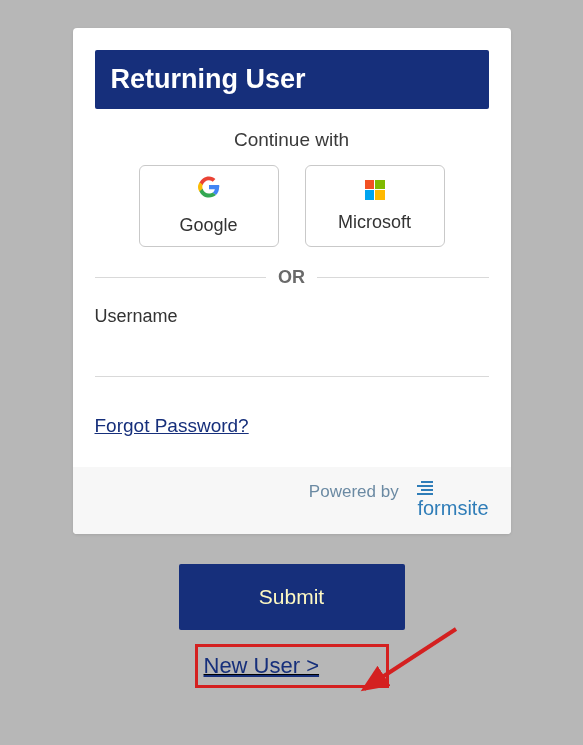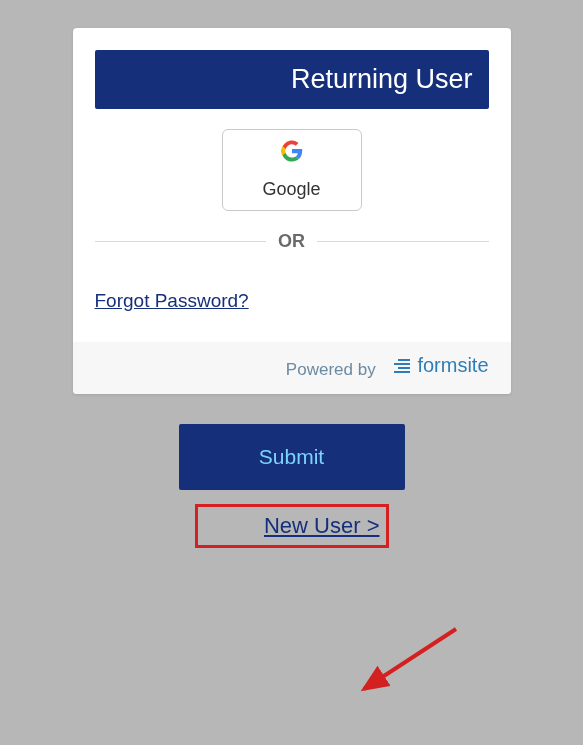--- a/index.html
+++ b/index.html
@@ -18,24 +18,23 @@
       border-radius: 4px;
       box-shadow: 0 1px 3px rgba(0,0,0,0.1);
     }
     .card-inner {
       padding: 22px 22px 0 22px;
     }
     .banner {
       background: #162f7b;
       color: #fff;
       font-size: 27px;
-      font-weight: 400;
+      font-weight: 700;
       padding: 14px 16px;
       border-radius: 2px;
-      text-align: right;
     }
     .continue-section {
       text-align: center;
       margin-top: 20px;
     }
     .continue-label {
       color: #3a3a3a;
       font-size: 19px;
       margin-bottom: 14px;
     }
@@ -113,46 +112,47 @@
     }
     .footer {
       background: #f7f7f7;
       padding: 12px 22px 14px;
       text-align: right;
       border-radius: 0 0 4px 4px;
       color: #2f7db8;
       font-size: 17px;
     }
     .footer-pow { color: #6b8aa3; margin-right: 14px; }
-    .fs-logo { display: inline-flex; align-items: center; gap: 7px; font-weight: 500; font-size: 20px;}
+    .fs-logo { display: inline-flex; align-items: flex-start; gap: 0; font-weight: 500; font-size: 20px; flex-direction: column;}
     .fs-bars { display: inline-block; width: 16px; }
     .fs-bars span { display:block; height:2px; margin:2px 0; background:#2f7db8;}
     .fs-bars span:nth-child(1){ width:12px; margin-left:4px;}
     .fs-bars span:nth-child(2){ width:16px;}
     .fs-bars span:nth-child(3){ width:12px; margin-left:4px;}
     .fs-bars span:nth-child(4){ width:16px;}
     .submit-btn {
       display: block;
       margin: 30px auto 0;
       background: #162f7b;
-      color: #7dd3fc;
+      color: #fef9c3;
       border: none;
       width: 226px;
       height: 66px;
       font-size: 21px;
       font-weight: 500;
       cursor: pointer;
       border-radius: 2px;
     }
     .newuser-wrap {
       margin: 14px auto 0;
       width: 194px;
       border: 3px solid #d42020;
       padding: 6px 6px;
-      text-align: right;
+      text-align: left;
+      text-decoration: underline;
     }
     .newuser-link {
       color: #162f7b;
       font-size: 22px;
       text-decoration: underline;
     }
     .arrow-annot {
       position: absolute;
       left: 346px;
       top: 624px;
@@ -162,39 +162,53 @@
 </head>
 <body>
 
 <div class="card">
   <div class="card-inner">
     <div class="banner">
       <span>Returning User</span>
     </div>
 
     <div class="continue-section">
+      <div class="continue-label">Continue with</div>
       <div class="social-row">
         <button class="social-btn">
           <span>
             <svg class="g-icon" viewBox="0 0 48 48">
               <path fill="#EA4335" d="M24 9.5c3.9 0 6.6 1.7 8.1 3.1l5.9-5.9C34.4 3.3 29.7 1 24 1 14.8 1 6.9 6.6 3.3 14.7l6.9 5.4C11.9 14 17.4 9.5 24 9.5z"></path>
               <path fill="#4285F4" d="M46.5 24.5c0-1.6-.1-3.2-.4-4.7H24v9h12.7c-.5 3-2.2 5.5-4.7 7.2l7.2 5.6c4.2-3.9 6.8-9.7 6.8-17.1z"></path>
               <path fill="#FBBC05" d="M10.2 28.1c-.5-1.5-.8-3.1-.8-4.6s.3-3.2.8-4.6l-6.9-5.4C1.2 17 0 20.4 0 24s1.2 7 3.3 10.5l6.9-5.4z"></path>
               <path fill="#34A853" d="M24 47c6.2 0 11.4-2 15.2-5.5l-7.2-5.6c-2 1.4-4.7 2.3-8 2.3-6.6 0-12.1-4.5-13.8-10.6l-6.9 5.4C6.9 41.4 14.8 47 24 47z"></path>
             </svg>
           </span>
           <span>Google</span>
         </button>
+        <button class="social-btn">
+          <span class="ms-icon">
+            <span class="ms-r"></span>
+              <span class="ms-g"></span>
+              <span class="ms-b"></span>
+              <span class="ms-y"></span>
+          </span>
+          <span>Microsoft</span>
+        </button>
       </div>
     </div>
 
     <div class="divider">
       <span class="divider-text">OR</span>
     </div>
 
+    <div class="field-block">
+      <div class="field-label">Username</div>
+      <input class="field-input" type="text" style="">
+    </div>
 
 
     <div class="forgot">
       <a href="#">Forgot Password?</a>
     </div>
   </div>
 
   <div class="footer">
     <span class="footer-pow">Powered by</span>
     <span class="fs-logo">

